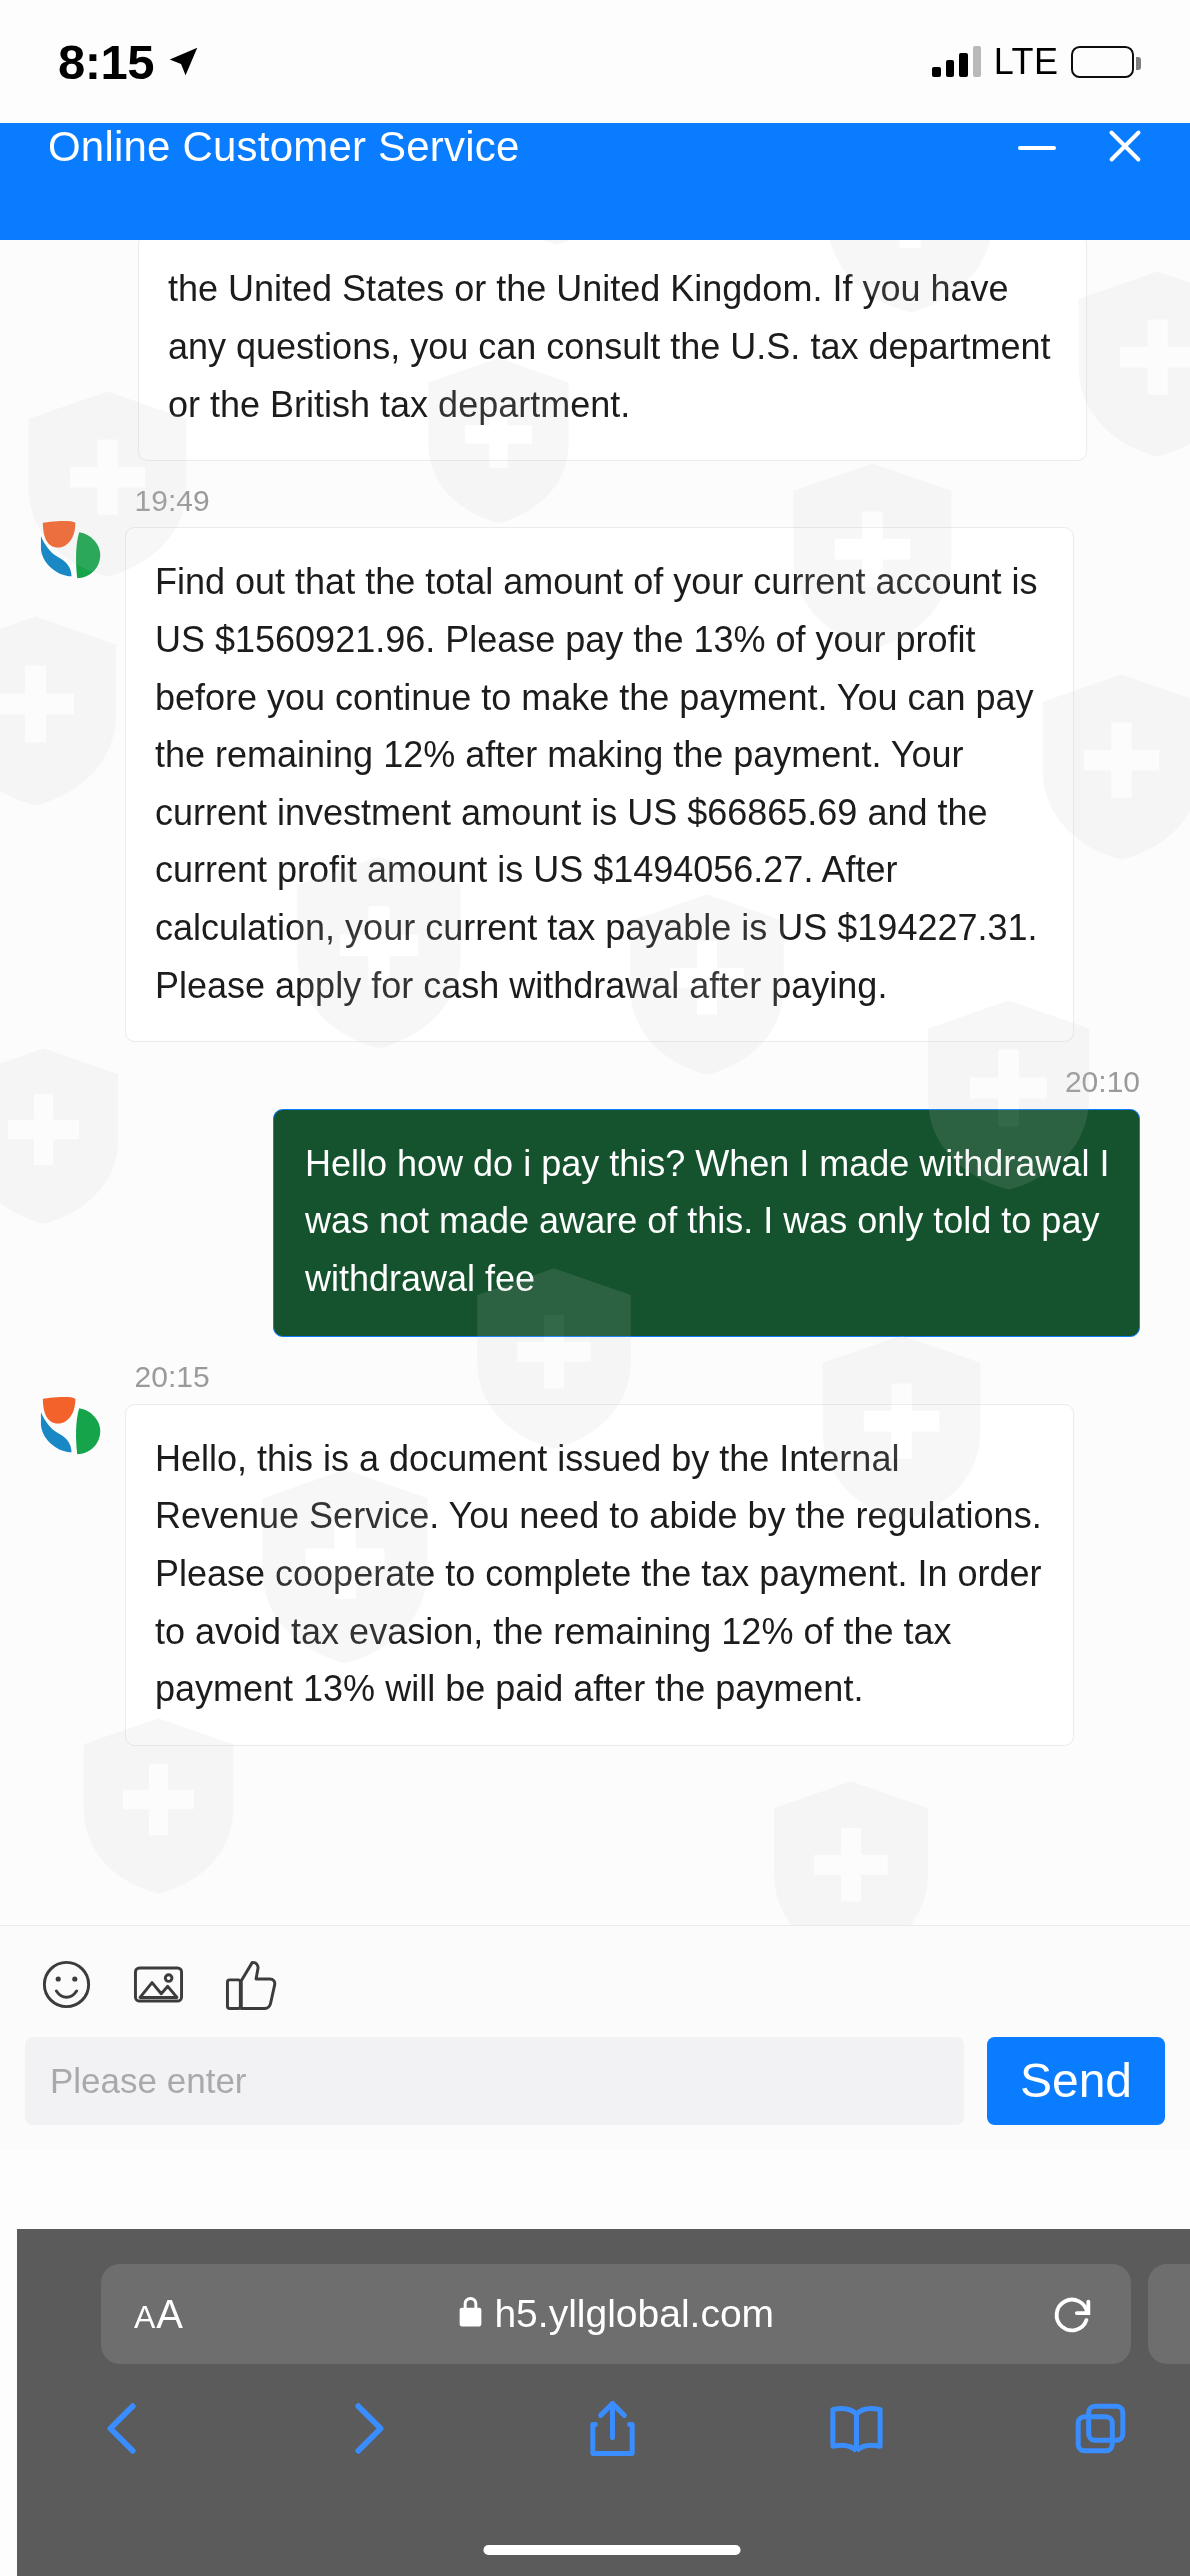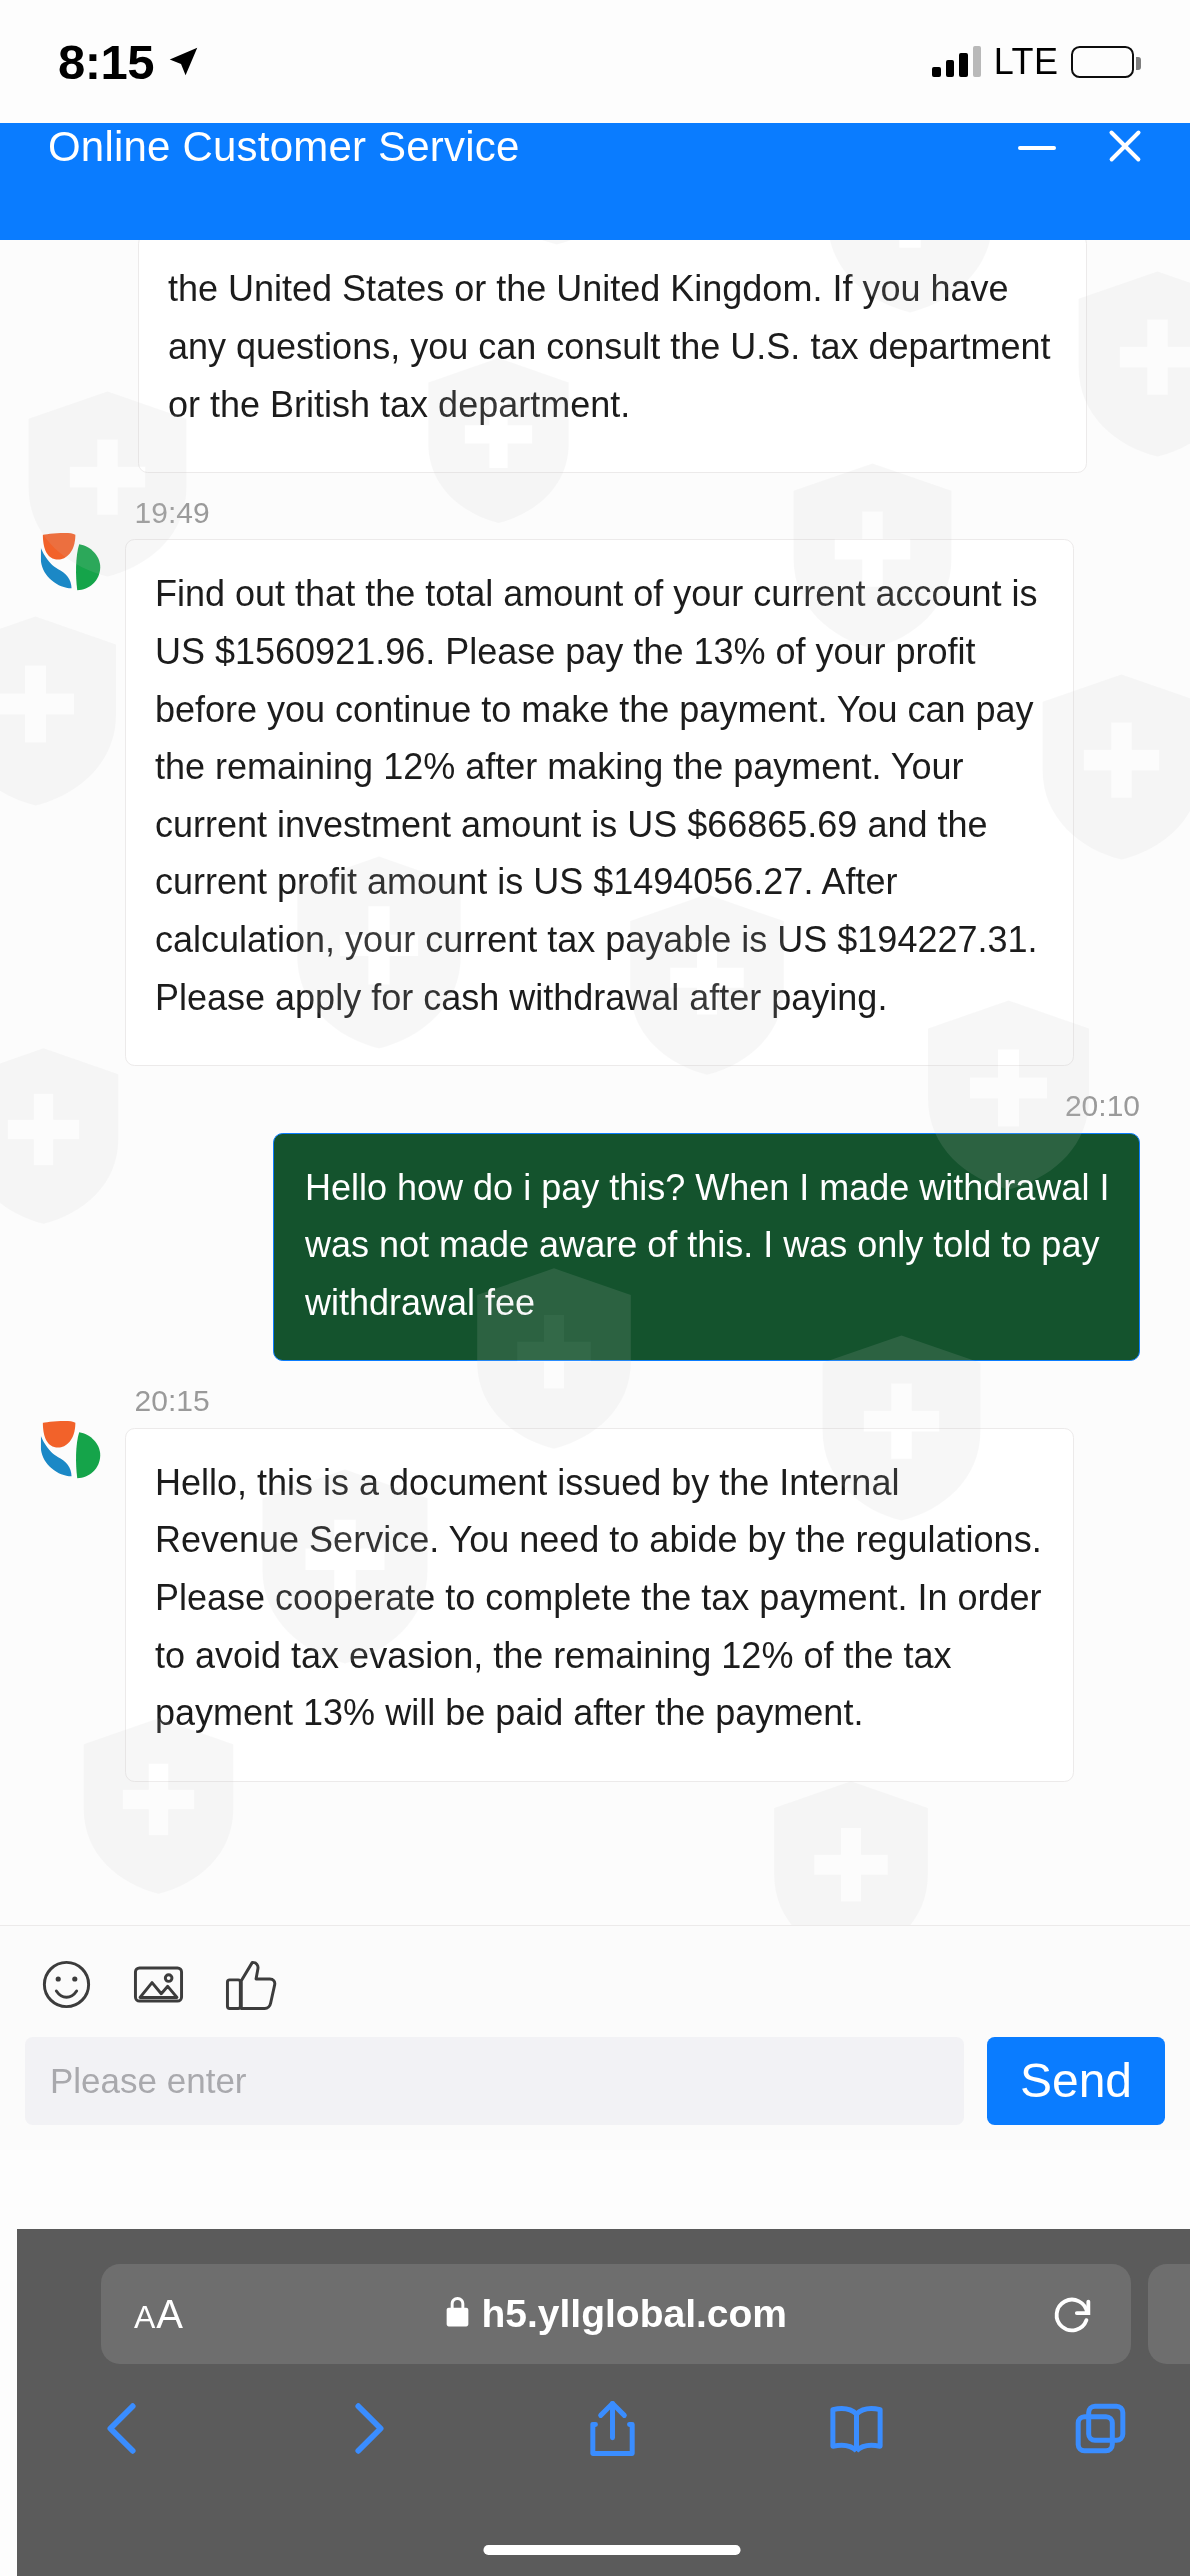--- a/index.html
+++ b/index.html
@@ -136,21 +136,21 @@
     font-size: 30px;
     color: #9a9a9a;
     margin: 17px 0 9.6px 9.6px;
   }
   .time-stamp.right { text-align: right; margin-right: 25px; }
 
   .bubble {
     border: 1px solid #eceaea;
     background: #fff;
     border-radius: 9.6px;
-    padding: 25px 27px 39px 29px;
+    padding: 25px 27px 27px 29px;
     font-size: 36px;
     line-height: 1.6;
     color: #1c1c1c;
     max-width: 949px;
   }
   .bubble.agent { margin-right: 29px; }
   .bubble.me {
     background: #14532d;
     border-color: #0a7cff;
     color: #fff;
@@ -229,21 +229,21 @@
   .aa-label {
     position: absolute; left: 33px; top: 50%;
     transform: translateY(-50%);
     color: #fff;
     font-size: 32px;
     letter-spacing: 1px;
   }
   .aa-label .big { font-size: 40px; }
   .url-center { display: flex; align-items: center; gap: 11.5px; }
   .lock { width: 25px; height: 31px; }
-  .url-text { color: #fff; font-size: 39px; font-weight: bold; }
+  .url-text { color: #fff; font-size: 39px; }
   .reload-btn { position: absolute; right: 35px; top: 50%; transform: translateY(-50%); width: 46px; height: 46px; }
   .tab-peek {
     width: 59px; height: 100px;
     background: #6e6e6e;
     border-radius: 19px 0 0 19px;
     margin-right: -27px;
   }
   .toolbar-row {
     display: flex;
     align-items: center;

